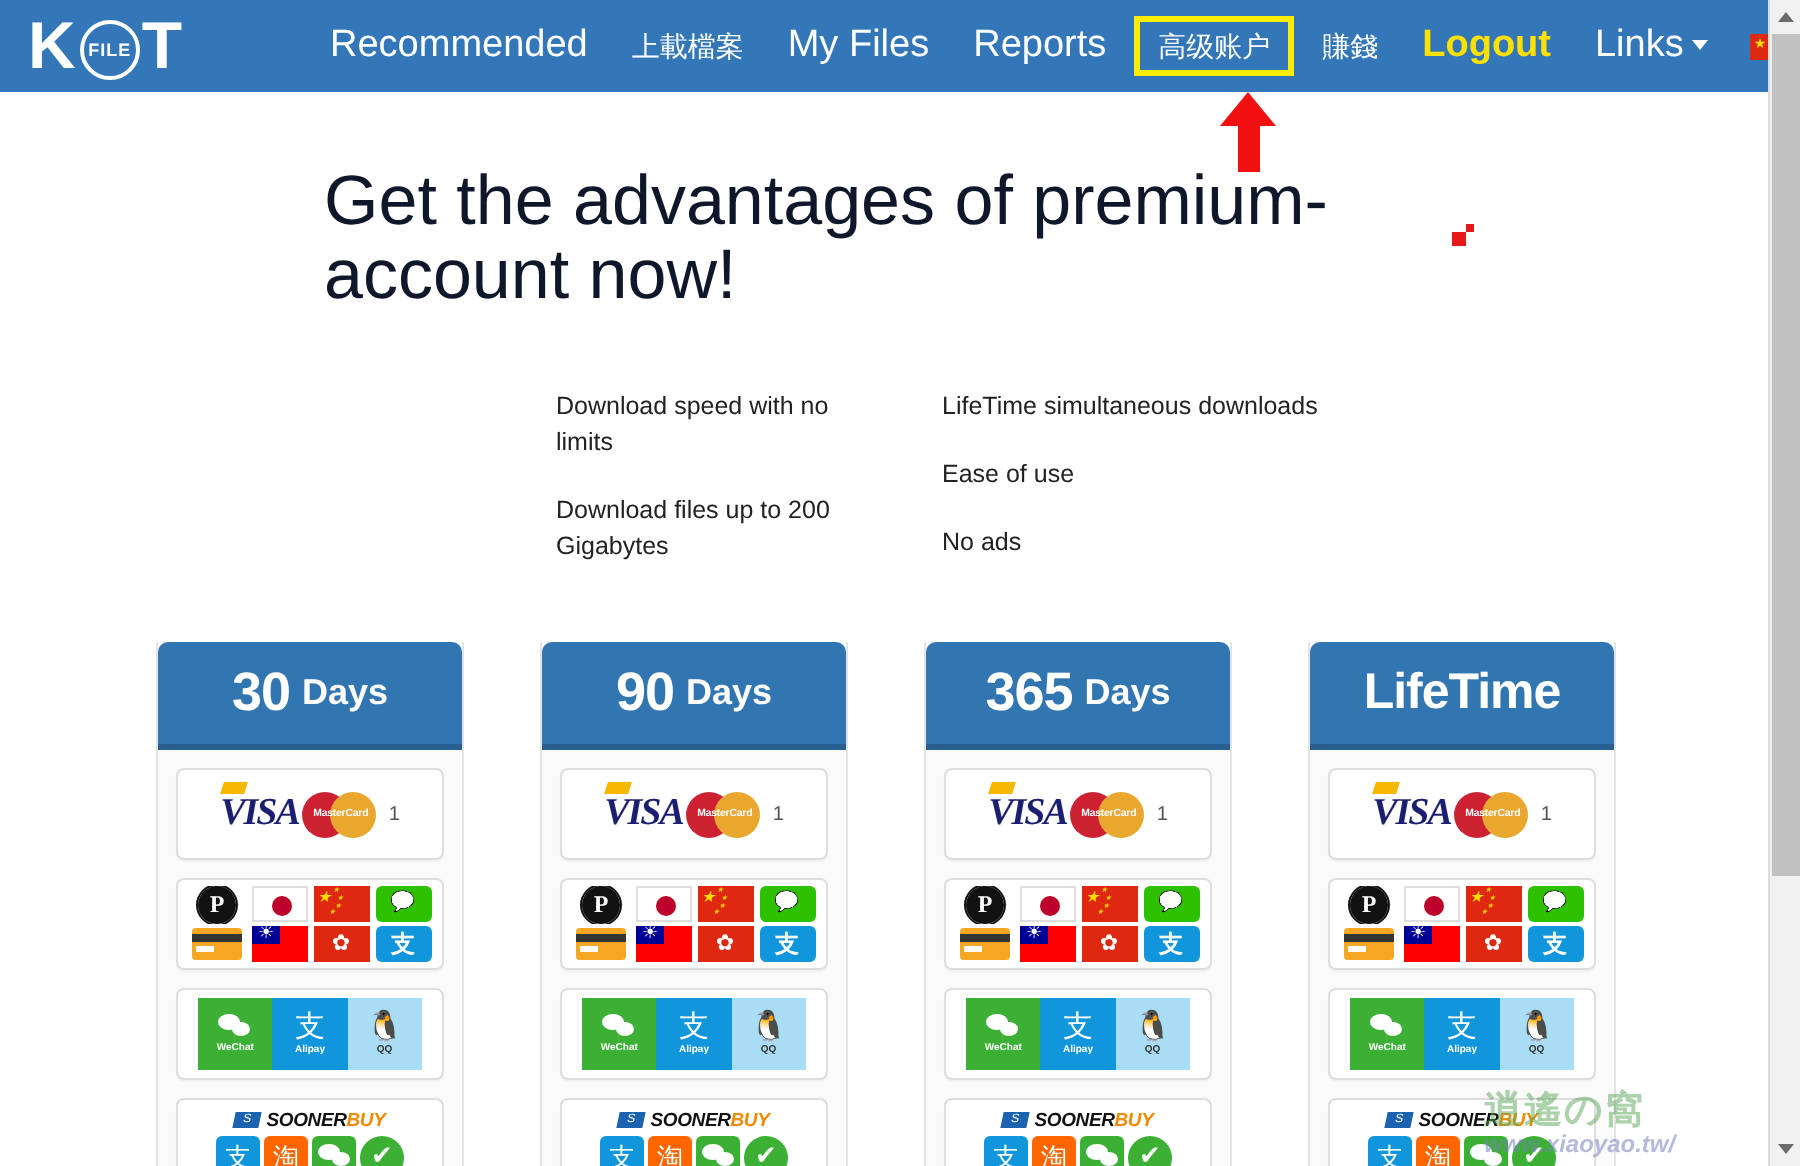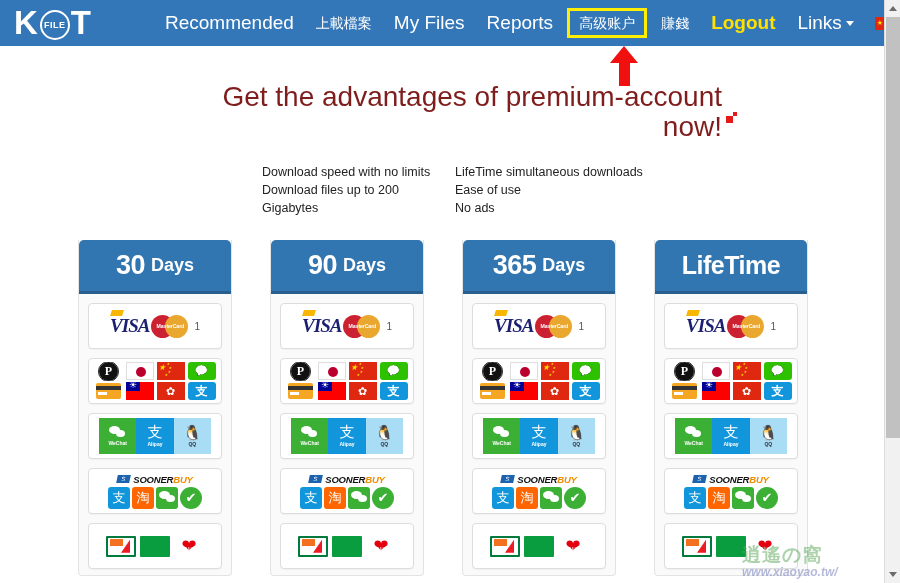--- a/index.html
+++ b/index.html
@@ -106,41 +106,41 @@
 
   
   .red-mark { position: absolute; left: 726px; top: 112px; width: 12px; height: 14px; }
   .red-mark i { position:absolute; background:#e61919; display:block; }
   .red-mark .a { left:0; top:4px; width:7px; height:7px; }
   .red-mark .b { left:7px; top:0px; width:4px; height:4px; }
 
   
   .content { position: absolute; top: 46px; left: 0; width: 884px; }
   h1.headline {
-    color: #7f1d1d;
-    font-size: 28px;
+    color: #0f172a;
+    font-size: 35px;
     font-weight: normal;
-    text-align: right;
+    text-align: left;
     line-height: 1.07;
     margin-top: 36px;
     width: 560px;
     margin-left: 162px;
   }
   .features {
     display: flex;
     margin-top: 21px;
     margin-left: 262px;
     font-size: 12.5px;
     color: #222;
     line-height: 1.45;
   }
   .feat-col { }
   .feat-col.left { width: 193px; }
   .feat-col.right { width: 260px; }
-  .feat-col p { margin: 0; }
+  .feat-col p { margin: 16px; }
 
   
   .plans {
     display: flex;
     margin-top: 23px;
     padding-left: 78px;
     gap: 0px;
   }
   .plan {
     width: 154px;

